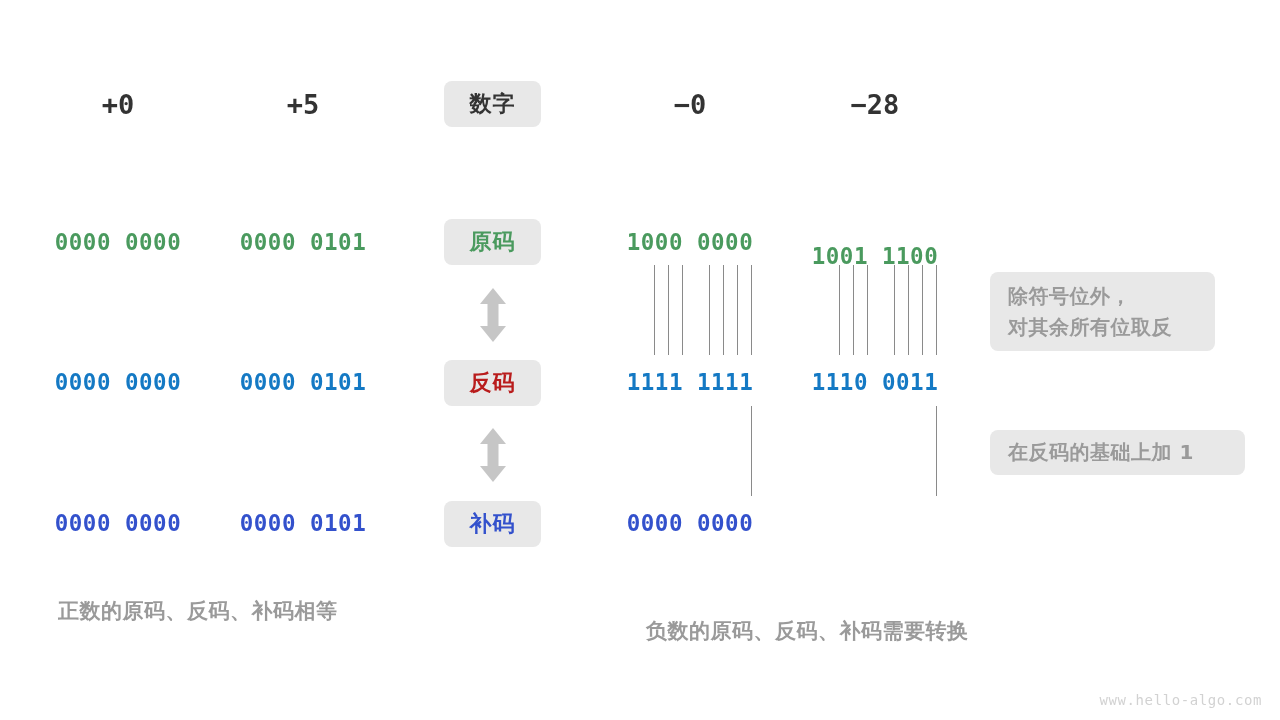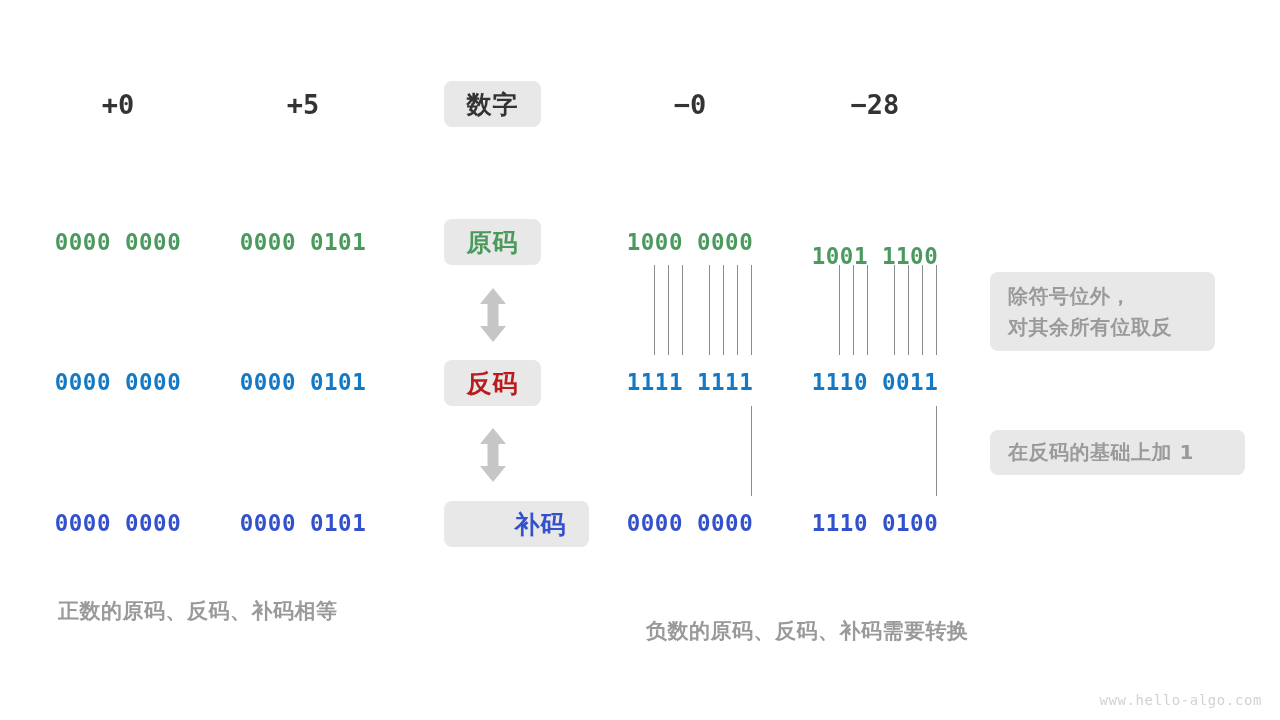--- a/index.html
+++ b/index.html
@@ -51,21 +51,21 @@
   .c-indigo { color: #3351cc; }
 
   
   .chip {
     position: absolute;
     display: flex;
     align-items: center;
     justify-content: center;
     background: #e8e8e8;
     border-radius: 8px;
-    font-size: 25px;
+    font-size: 22px;
     font-weight: bold;
     letter-spacing: 1px;
   }
   .chip.k-dark   { color: #333333; }
   .chip.k-green  { color: #4a9a5e; }
   .chip.k-blue   { color: #b91c1c; }
   .chip.k-indigo { color: #3351cc; }
 
   
   .note {
@@ -153,25 +153,24 @@
   <div class="chip k-blue" style="left:444px; top:360px; width:97px; height:46px;">反码</div>
 
   <div class="cell bincode c-blue" style="left:620px; top:362px; width:140px; height:40px;">1111 1111</div>
 
   <div class="cell bincode c-blue" style="left:805px; top:362px; width:140px; height:40px;">1110 0011</div>
 
   <div class="cell bincode c-indigo" style="left:48px;  top:503px; width:140px; height:40px;">0000 0000</div>
 
   <div class="cell bincode c-indigo" style="left:233px; top:503px; width:140px; height:40px;">0000 0101</div>
 
-  <div class="chip k-indigo" style="left:444px; top:501px; width:97px; height:46px;padding-left:48px;">补码</div>
+  <div class="chip k-indigo" style="left:444px; top:501px; width:97px; height:46px;">补码</div>
 
   <div class="cell bincode c-indigo" style="left:620px; top:503px; width:140px; height:40px;">0000 0000</div>
 
-  <div class="cell bincode c-indigo" style="left:805px; top:503px; width:140px; height:40px;">1110 0100</div>
 
   <div class="tick" style="left:654px; top:265px; height:90px;"></div>
   <div class="tick" style="left:668px; top:265px; height:90px;"></div>
   <div class="tick" style="left:682px; top:265px; height:90px;"></div>
   <div class="tick" style="left:709px; top:265px; height:90px;"></div>
   <div class="tick" style="left:723px; top:265px; height:90px;"></div>
   <div class="tick" style="left:737px; top:265px; height:90px;"></div>
   <div class="tick" style="left:751px; top:265px; height:90px;"></div>
 
   <div class="tick" style="left:839px; top:265px; height:90px;"></div>

